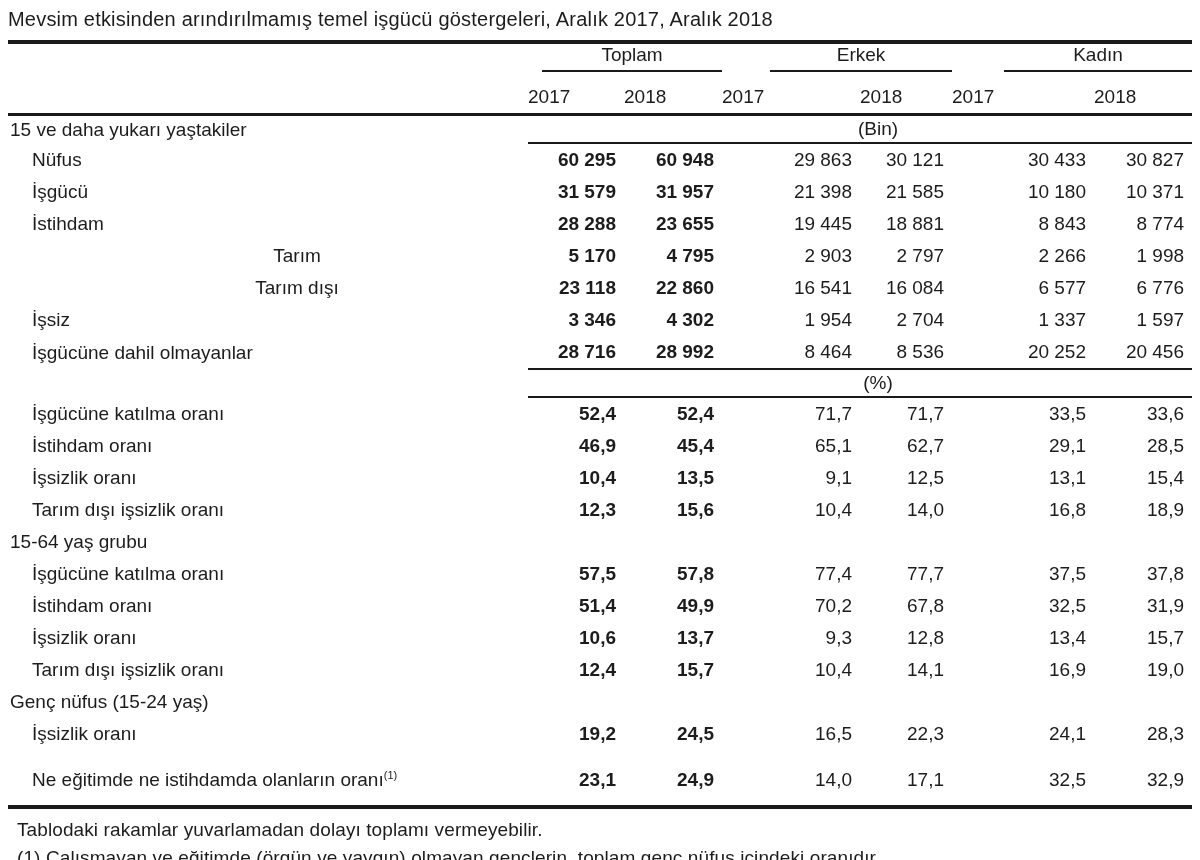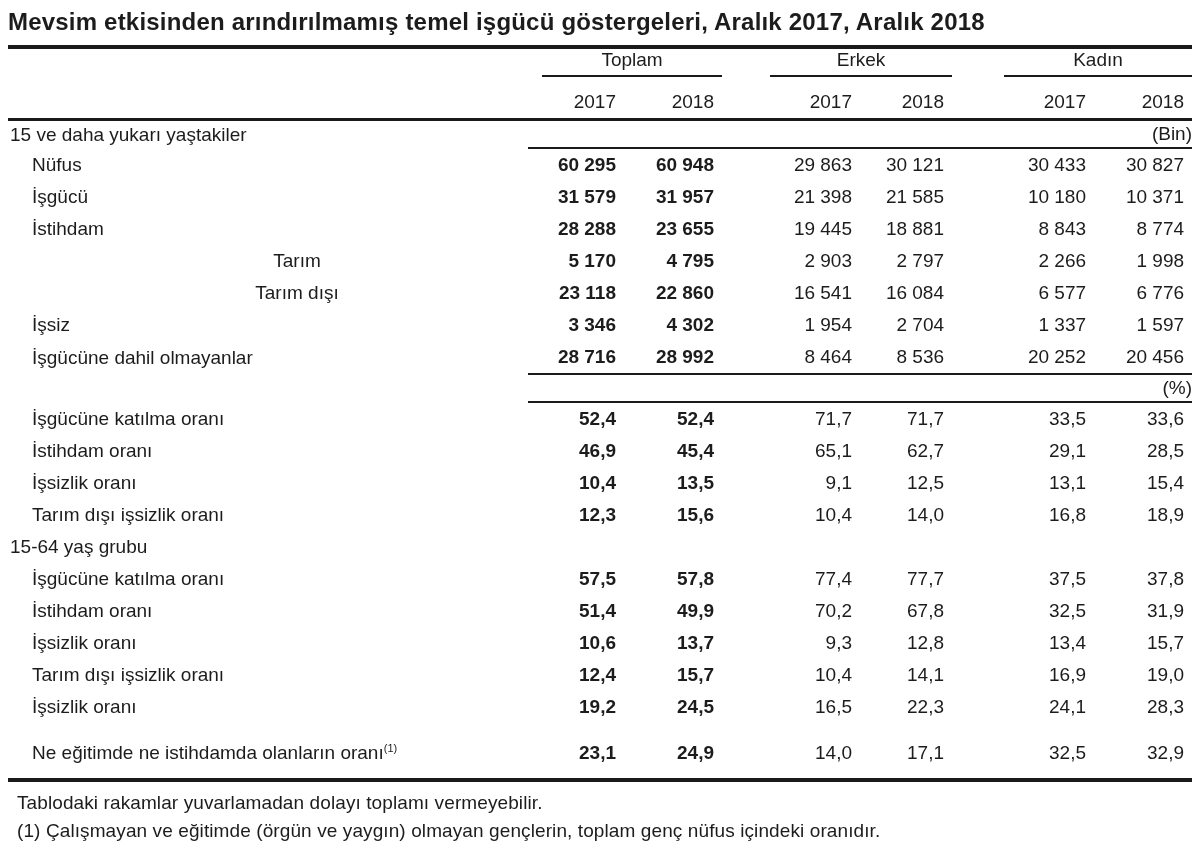--- a/index.html
+++ b/index.html
@@ -8,22 +8,22 @@
     background: #ffffff;
     width: 1200px;
     height: 860px;
     overflow: hidden;
     font-family: "Liberation Sans", "DejaVu Sans", sans-serif;
     color: #1c1c1c;
   }
   .page { padding: 4px 8px 0 8px; }
 
   .title {
-    font-size: 24px;
-    font-weight: bold;
+    font-size: 20px;
+    font-weight: normal;
     padding: 4px 0 9px 0;
     letter-spacing: 0.2px;
   }
   .rule-top {
     height: 4px;
     background: #1a1a1a;
     margin-bottom: 0;
   }
 
   table {
@@ -50,35 +50,35 @@
     display: block;
     text-align: center;
     padding-bottom: 4px;
     border-bottom: 2px solid #1a1a1a;
   }
   tr.group-row th:nth-child(2) .grp { margin-left: 14px; }
   tr.group-row th:nth-child(3) .grp { margin-left: 48px; }
   tr.group-row th:nth-child(4) .grp { margin-left: 52px; text-align: center; }
 
   tr.year-row th { height: 36px; border-bottom: 3px solid #1a1a1a; }
-  tr.year-row th.yr { text-align: right; padding-right: 8px; padding-bottom: 5px; }
+  tr.year-row th.yr { text-align: left; padding-right: 8px; padding-bottom: 5px; }
 
   tbody td { padding: 0; height: 32px; vertical-align: middle; }
   td.lbl { text-align: left; white-space: nowrap; overflow: hidden; }
   td.ind0 { padding-left: 2px; }
   td.ind1 { padding-left: 24px; }
   td.ind2 { padding-left: 58px; text-align: center; }
 
   td.val { text-align: right; padding-right: 8px; white-space: nowrap; }
   td.val.c0, td.val.c1 { font-weight: bold; }   
   td.val.rule-below { border-bottom: 2px solid #1a1a1a; }
 
   tr.unit-row td { height: 26px; margin-top: 46px; }
   td.unit {
-    text-align: right;
+    text-align: center;
     padding-left: 36px;
     border-bottom: 2px solid #1a1a1a;
   }
   tr.spaced td { padding-top: 14px; }
   tbody tr:last-child td { padding-bottom: 9px; border-bottom: 4px solid #1a1a1a; }
   tbody tr:last-child td.val.rule-below { border-bottom: 4px solid #1a1a1a; }
 
   sup.fn-mark { font-size: 11px; vertical-align: super; line-height: 0; }
 
   .footnotes { padding-top: 7px; font-size: 19px; }
@@ -266,20 +266,24 @@
         </tr>
         <tr class="data-row">
           <td class="lbl ind1">Tarım dışı işsizlik oranı</td>
           <td class="val c0">12,4</td>
           <td class="val c1">15,7</td>
           <td class="val c2">10,4</td>
           <td class="val c3">14,1</td>
           <td class="val c4">16,9</td>
           <td class="val c5">19,0</td>
         </tr>
+        <tr class="section-row">
+          <td class="lbl ind0">Genç nüfus (15-24 yaş)</td>
+          <td colspan="6"></td>
+        </tr>
         <tr class="data-row">
           <td class="lbl ind1">İşsizlik oranı</td>
           <td class="val c0">19,2</td>
           <td class="val c1">24,5</td>
           <td class="val c2">16,5</td>
           <td class="val c3">22,3</td>
           <td class="val c4">24,1</td>
           <td class="val c5">28,3</td>
         </tr>
         <tr class="data-row spaced">

